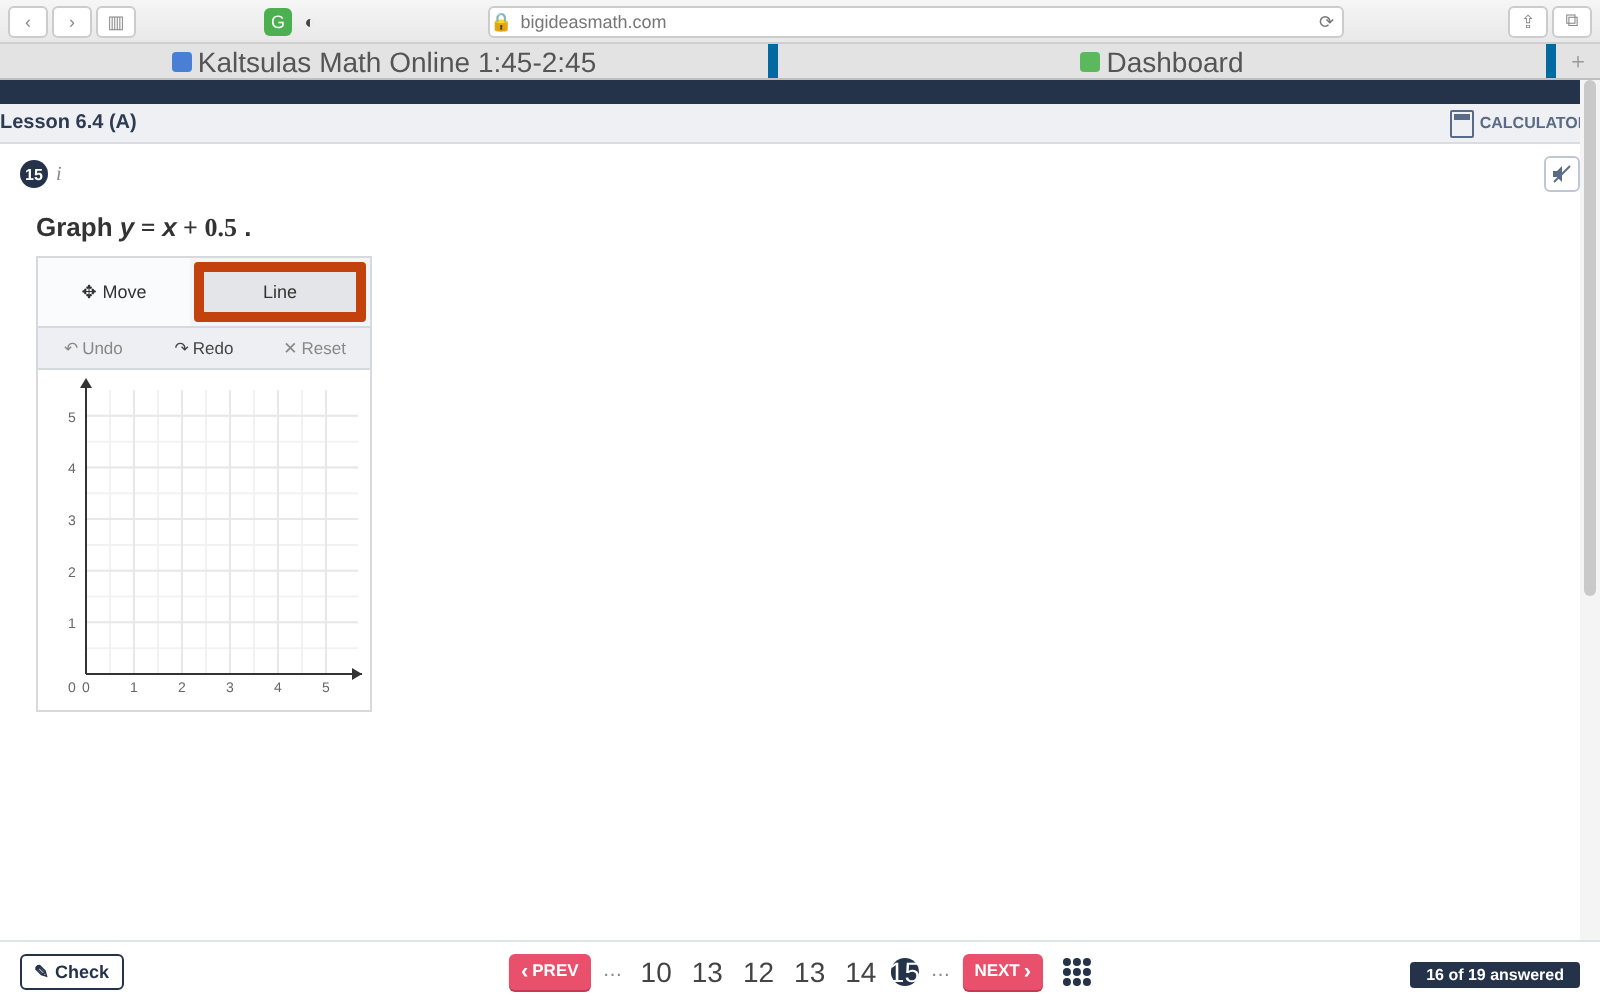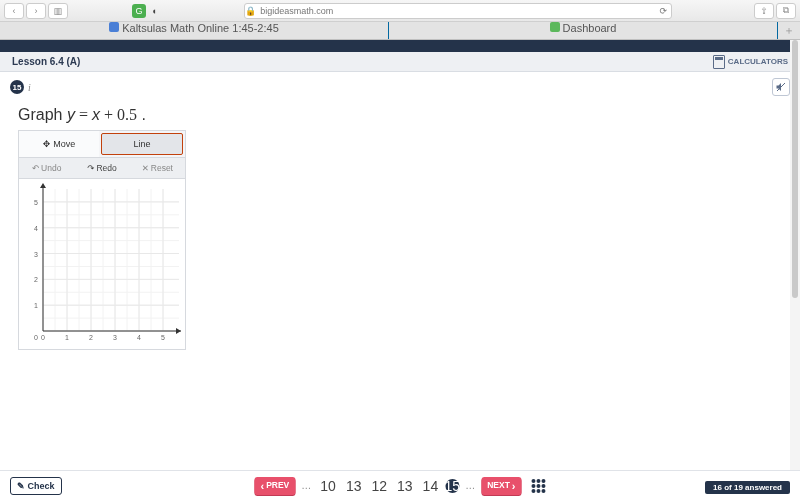--- a/index.html
+++ b/index.html
@@ -7,56 +7,56 @@
 
   
   .safari-top { height: 22px; background: linear-gradient(#f6f6f6,#e8e8e8); border-bottom:1px solid #cfcfcf; display:flex; align-items:center; padding:0 4px; gap:2px; }
   .nav-btn, .sq-btn { width:20px; height:16px; border:1px solid #ccc; border-radius:3px; background:#fff; display:flex; align-items:center; justify-content:center; font-size:9px; color:#888; }
   .addr { flex:1; height:16px; margin:0 80px; border:1px solid #ccc; border-radius:3px; background:#fff; display:flex; align-items:center; justify-content:center; gap:4px; font-size:9px; color:#777; }
   .ext-ico { width:14px; height:14px; border-radius:3px; display:flex; align-items:center; justify-content:center; font-size:9px; }
   .ext-g { background:#4caf50; color:#fff; }
   .ext-d { color:#444; }
 
   .tab-strip { height:18px; background:#e3e3e3; display:flex; border-bottom:1px solid #bfbfbf; }
-  .btab { flex:1; border-right:1px solid #0369a1; display:flex; justify-content:center; gap:3px; font-size:11px; color:#555; position:relative; }
+  .btab { flex:1; border-right:5px solid #0369a1; display:flex; align-items:center; justify-content:center; gap:3px; font-size:14px; color:#555; position:relative; }
   .btab:last-child { border-right:none; }
   .btab.active { background:#d0d0d0; }
   .fav { width:10px; height:10px; border-radius:2px; }
   .fav-blue { background:#4a7fd6; }
   .fav-green { background:#5cb85c; }
   .fav-teal { background:#3bbfca; }
   .fav-dark { background:#333; }
   .newtab { width:22px; display:flex; align-items:center; justify-content:center; color:#999; }
 
   
   .app-dark { height:12px; background:#24334a; }
 
   
-  .lesson-bar { height:20px; background:#eef0f3; border-bottom:1px solid #d9dde3; display:flex; align-items:center; justify-content:space-between; padding:0 12px; }
+  .lesson-bar { height:20px; background:#eef0f3; border-bottom:1px solid #d9dde3; display:flex; align-items:center; justify-content:space-between; padding:0 0; }
   .lesson-title { font-size:10px; font-weight:600; color:#2c3a52; }
   .calc { display:flex; align-items:center; gap:3px; font-size:8px; color:#5a6b87; font-weight:600; }
   .calc-ico { width:12px; height:14px; border:1px solid #5a6b87; border-radius:1px; position:relative; }
   .calc-ico::before { content:""; position:absolute; top:1px; left:1px; right:1px; height:3px; background:#5a6b87; }
 
   
   .q-row { padding:6px 10px; display:flex; align-items:center; justify-content:space-between; }
   .q-left { display:flex; align-items:center; gap:4px; }
   .q-num { width:14px; height:14px; border-radius:50%; background:#24334a; color:#fff; font-size:8px; display:flex; align-items:center; justify-content:center; font-weight:600;}
   .info-i { font-style:italic; font-family:serif; color:#888; font-size:10px; }
   .tts { width:18px; height:18px; border:1px solid #bfc7d4; border-radius:3px; display:flex; align-items:center; justify-content:center; font-size:10px; color:#5a6b87; }
 
   
   .content { padding:4px 18px; }
-  .prompt { font-family: "Times New Roman", serif; font-size:16px; margin-bottom:6px; }
+  .prompt { font-family: "Times New Roman", serif; font-size:13px; margin-bottom:6px;font-weight:bold; }
   .mi { font-style:italic; }
 
   .widget { width:168px; border:1px solid #d6d9de; background:#f4f5f7; }
   .tool-row { display:flex; border-bottom:1px solid #d6d9de; }
   .tool-btn { flex:1; padding:5px 0; text-align:center; font-size:9px; display:flex; align-items:center; justify-content:center; gap:3px; background:#fafbfc; }
-  .tool-btn.sel { background:#e3e5e9; border:1px solid #c2410c; margin:2px; border-radius:2px; }
+  .tool-btn.sel { background:#e3e5e9; border:5px solid #c2410c; margin:2px; border-radius:2px; }
   .action-row { display:flex; background:#edeff2; border-bottom:1px solid #d6d9de; }
   .act { flex:1; padding:5px 0; text-align:center; font-size:8.5px; color:#888; display:flex; align-items:center; justify-content:center; gap:2px;}
   .act.en { color:#444; }
 
   .graph { width:166px; height:170px; background:#fff; position:relative; margin:0; }
   .grid line { stroke:#e8e8e8; stroke-width:1; }
   .axis line { stroke:#333; stroke-width:1; }
   .arrow { fill:#333; }
 
   

